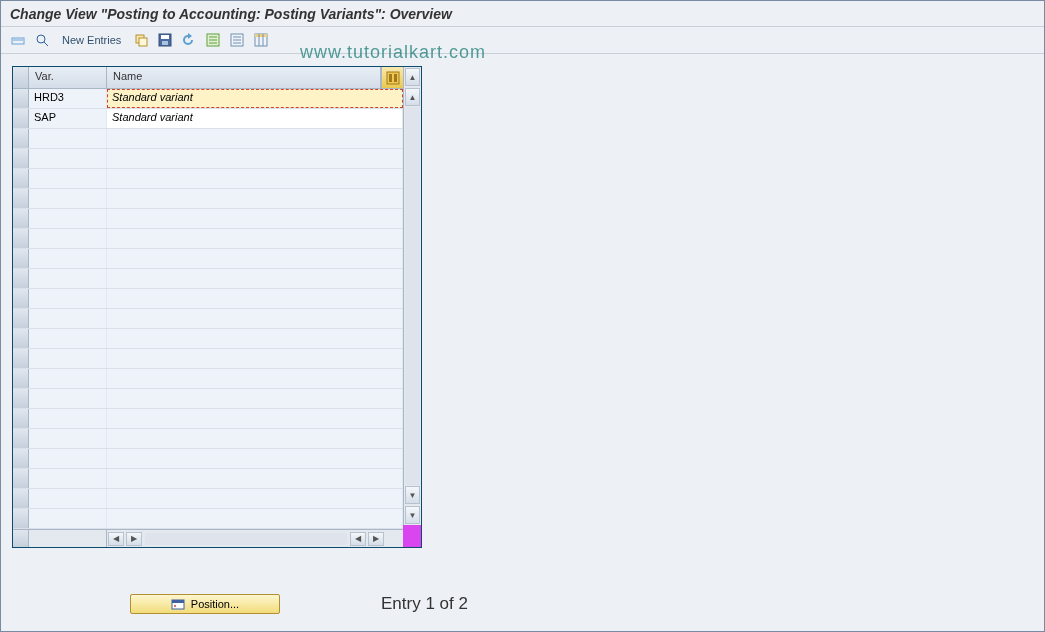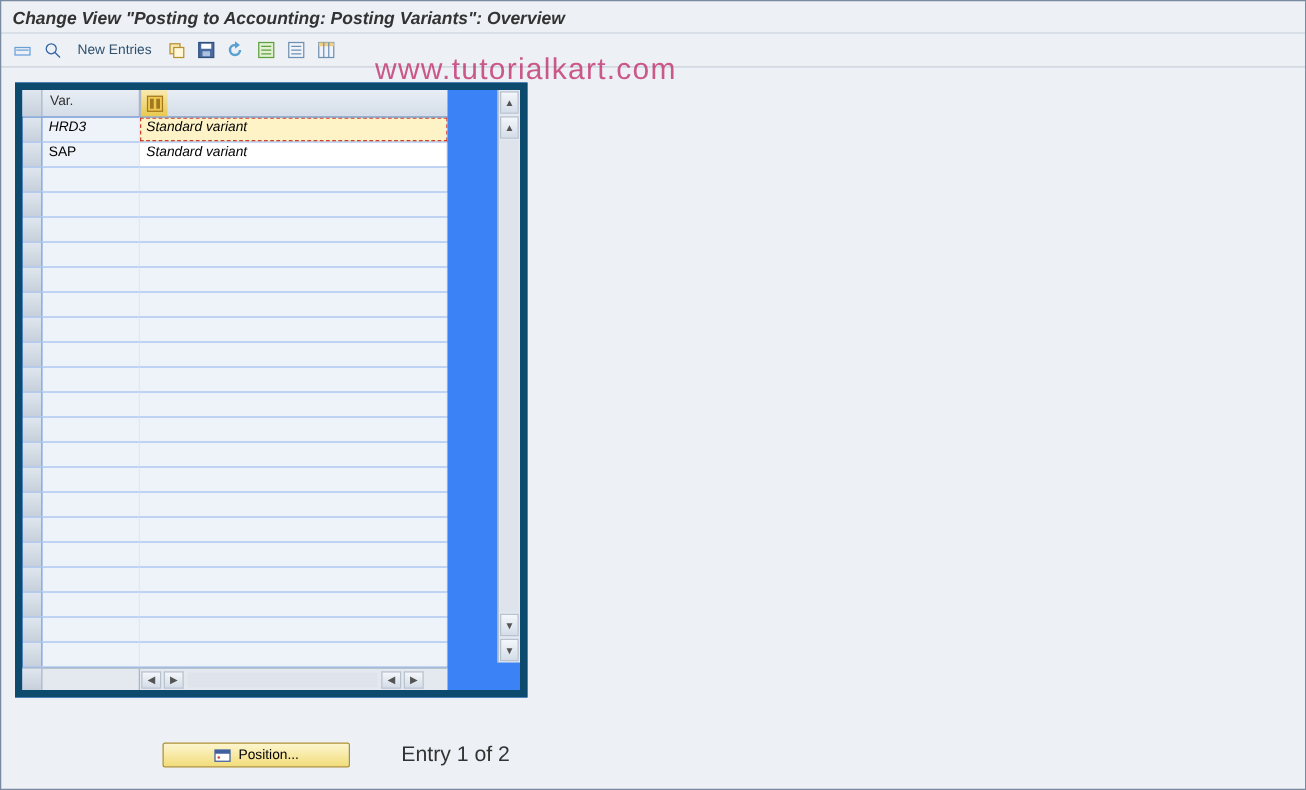--- a/index.html
+++ b/index.html
@@ -42,36 +42,35 @@
   .toolbar .text-btn {
     font-size: 11px;
     color: #30506e;
     padding: 2px 6px;
     cursor: pointer;
   }
   .watermark {
     position: absolute;
     left: 300px;
     top: 42px;
-    font-size: 24px;
-    color: #be185d;
+    font-size: 18px;
+    color: #0f766e;
     opacity: 0.7;
     letter-spacing: 1px;
     font-family: Arial;
     pointer-events: none;
   }
   .content {
     padding: 12px 12px 0 12px;
   }
   .table-wrap {
     display: flex;
     width: 410px;
-    border: 6px solid #0c4a6e;
-    background: #3b82f6;
-    gap: 40px;
+    border: 1px solid #0c4a6e;
+    background: #d946ef;
   }
   .table-main { flex: 1; }
   .table-header {
     display: flex;
     background: linear-gradient(#e8eef5,#d4dde8);
     border-bottom: 1px solid #a8b6c5;
     height: 22px;
   }
   .rowsel-head {
     width: 16px;
@@ -116,21 +115,21 @@
     overflow: hidden;
   }
   .cell.var { width: 78px; background:#eef3f9; }
   .cell.name { flex: 1; background:#fff;font-style:italic; }
   .row.empty .cell.var, .row.empty .cell.name { background:#eef3f9; }
   .row.selected .cell.name {
     background: #fdf3c7;
     outline: 1px dashed #d04030;
     outline-offset: -1px;
   }
-  .row.selected .cell.var { background:#eef3f9;font-style:italic; }
+  .row.selected .cell.var { background:#eef3f9; }
   .vscroll {
     width: 18px;
     background:#e4e9f0;
     border-left:1px solid #a8b6c5;
     display:flex;
     flex-direction:column;
   }
   .vscroll .arrow {
     height:18px;
     display:flex;align-items:center;justify-content:center;
@@ -158,21 +157,21 @@
     font-size:8px;color:#555;
     cursor:pointer;
   }
   .hscroll .track { flex:1; height:12px; background:#dfe4ec; margin:0 2px;}
   .footer {
     position:absolute;
     bottom:18px;
     left:130px;
     display:flex;
     align-items:flex-start;
-    gap:41px;
+    gap:101px;
   }
   .position-btn {
     display:flex;align-items:center;
     background: linear-gradient(#fdf6cf,#f2dc7a);
     border:1px solid #b09030;
     border-radius:2px;
     height:20px;
     width:150px;
     cursor:pointer;
     font-size:11px;
@@ -251,20 +250,21 @@
 </div>
 
 <div class="watermark">www.tutorialkart.com</div>
 
 <div class="content">
   <div class="table-wrap">
     <div class="table-main">
       <div class="table-header">
         <div class="rowsel-head"></div>
         <div class="col-head col-var">Var.</div>
+        <div class="col-head col-name">Name</div>
         <div class="config-btn">
           <svg width="14" height="14">
               <rect x="1" y="1" width="12" height="12" fill="#f0c850" stroke="#a07820"></rect>
               <rect x="3" y="3" width="3" height="8" fill="#a07820"></rect>
               <rect x="8" y="3" width="3" height="8" fill="#a07820"></rect>
             </svg>
         </div>
       </div>
       <div class="table-body" id="table-body">
           <div class="row selected">

